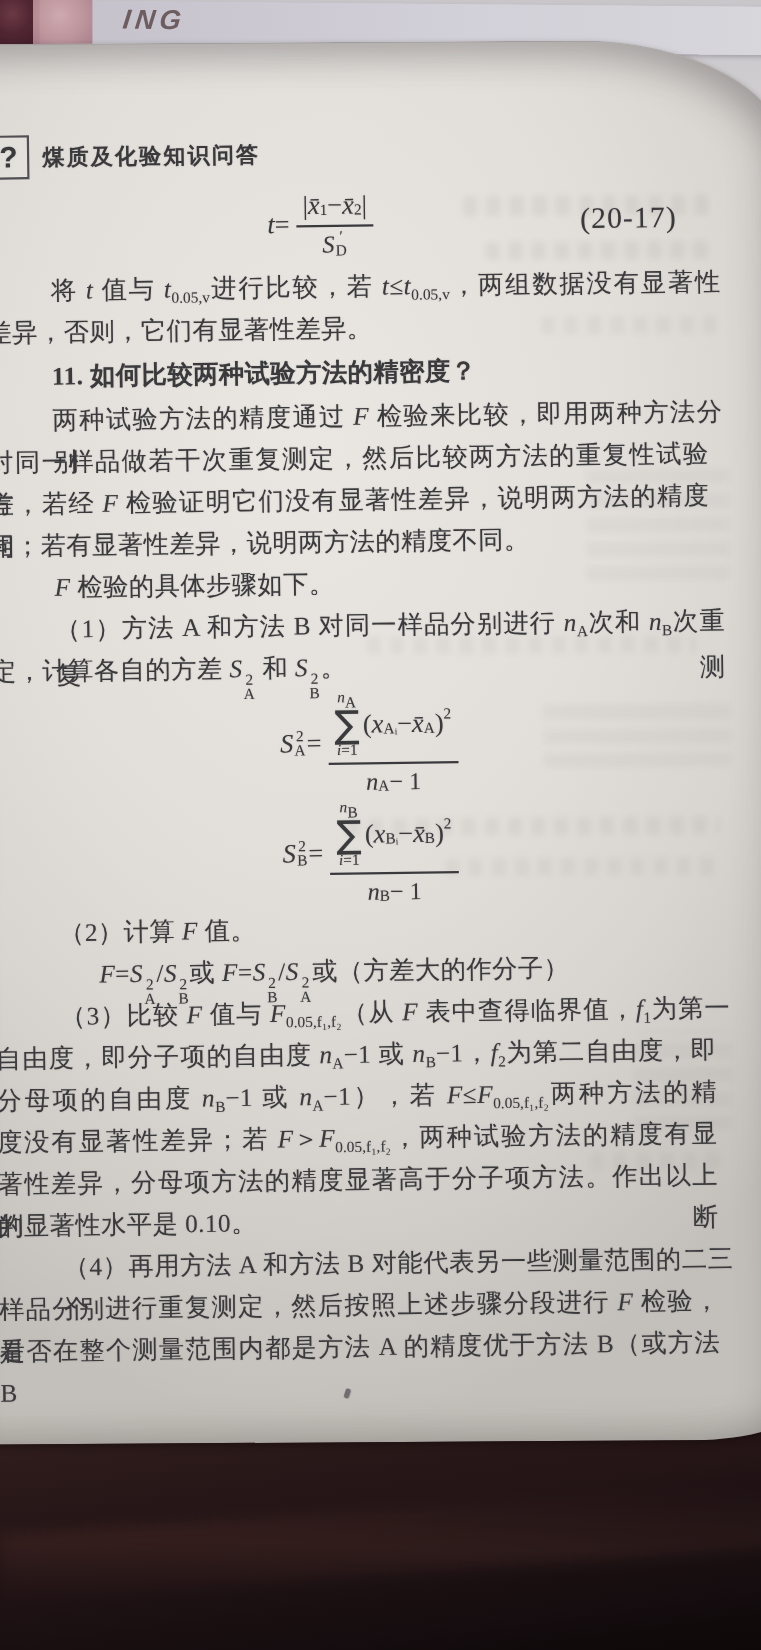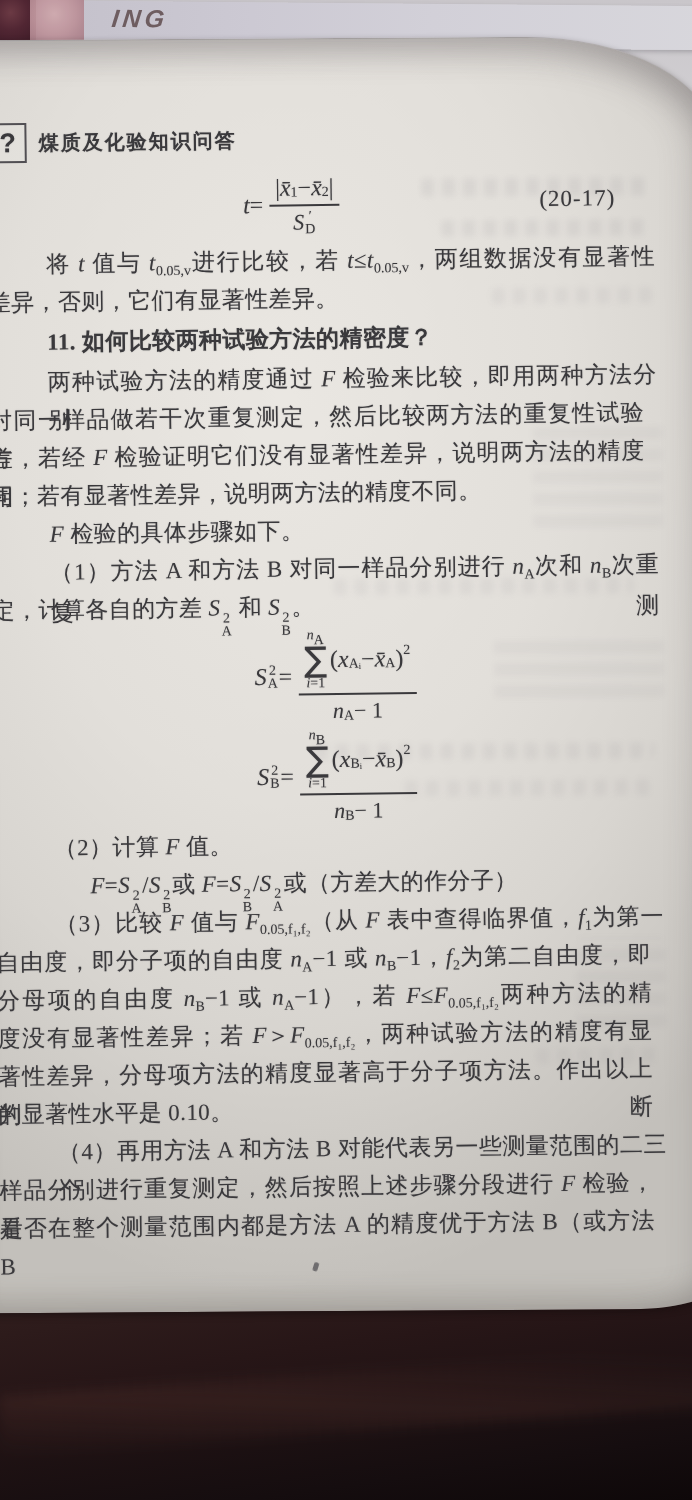--- a/index.html
+++ b/index.html
@@ -73,21 +73,21 @@
   .eqrow-s{height:100px;}
   .formula{display:inline-flex;align-items:center;font-size:24px;}
   .formula .fx{display:inline-flex;align-items:center;}
   .frac{display:inline-flex;flex-direction:column;align-items:center;margin-left:6px;}
   .num{display:inline-flex;align-items:center;border-bottom:2px solid var(--ink);padding:0 6px 3px;}
   .den{display:inline-flex;align-items:center;padding-top:3px;font-size:22px;}
   .sum{display:inline-flex;flex-direction:column;align-items:center;line-height:1;margin-right:3px;}
   .sum-l{font-size:14px;line-height:14px;display:inline-flex;}
   .sigma{font-size:34px;line-height:34px;font-family:"DejaVu Sans","Liberation Sans",sans-serif;font-weight:normal;}
   .shift-l{transform:translateX(-38px);}
-  .eqno{position:absolute;right:44px;top:50%;transform:translateY(-58%);font-size:23px;letter-spacing:1px;}
+  .eqno{position:absolute;right:44px;top:50%;transform:translateY(-58%);font-size:27px;letter-spacing:1px;}
   .fline{padding-left:82px;}
   .stray{position:absolute;left:300px;top:1262px;width:5px;height:9px;border-radius:2px;
     background:#5a585c;transform:rotate(18deg);opacity:.8;filter:blur(.4px);}
 </style>
 </head>
 <body>
 
 <div class="photo">
 
   <div class="strip">

